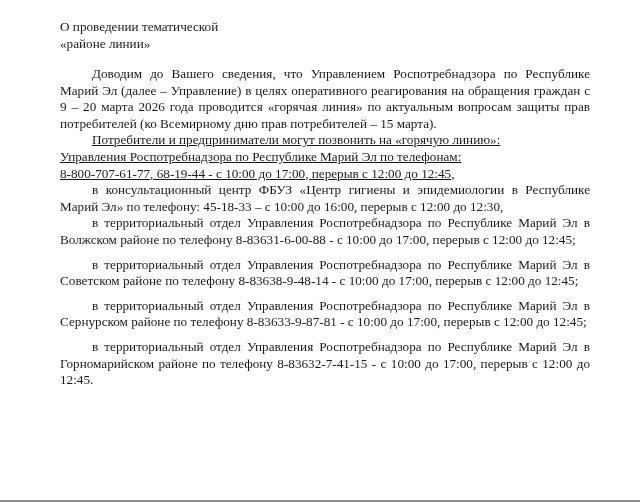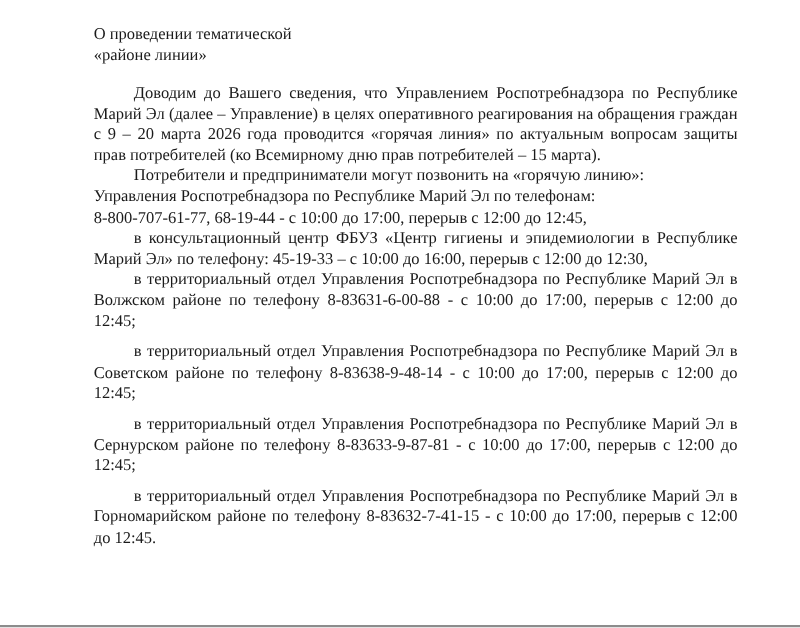--- a/index.html
+++ b/index.html
@@ -12,21 +12,21 @@
     height: 502px;
     overflow: hidden;
     font-family: "Liberation Serif", "DejaVu Serif", serif;
     color: #1a1a1a;
     position: relative;
   }
   .page {
     box-sizing: border-box;
     width: 640px;
     height: 500px;
-    padding: 18px 50px 0 75px;
+    padding: 18px 50px 0 60px;
     background: #ffffff;
   }
   .bottom-rule {
     position: absolute;
     left: 0;
     bottom: 0;
     width: 640px;
     height: 2px;
     background: #8c8c8c;
   }
@@ -50,47 +50,49 @@
   .para.indent {
     text-indent: 32px;
   }
   .block-gap {
     height: 8px;
   }
   .nowrap-line {
     display: block;
     text-align: left;
     white-space: nowrap;
+    text-decoration: underline;
   }
   .line-indent {
     display: block;
     text-align: left;
     white-space: nowrap;
     text-indent: 32px;
+    text-decoration: underline;
   }
 </style>
 </head>
 <body>
 
 <div class="page">
 
   <div class="title-block">
     <div class="title-line">О проведении тематической</div>
     <div class="title-line">«районе линии»</div>
   </div>
 
   <p class="para indent">Доводим до Вашего сведения, что Управлением Роспотребнадзора по Республике Марий Эл (далее – Управление) в целях оперативного реагирования на обращения граждан с 9 – 20 марта 2026 года проводится «горячая линия» по актуальным вопросам защиты прав потребителей (ко Всемирному дню прав потребителей – 15 марта).</p>
 
   <p class="para">
     <span class="line-indent">Потребители и предприниматели могут позвонить на «горячую линию»:</span>
     <span class="nowrap-line">Управления Роспотребнадзора по Республике Марий Эл по телефонам:</span>
     <span class="nowrap-line">8-800-707-61-77, 68-19-44 - с 10:00 до 17:00, перерыв с 12:00 до 12:45,</span>
   </p>
 
-  <p class="para indent">в консультационный центр ФБУЗ «Центр гигиены и эпидемиологии в Республике Марий Эл» по телефону: 45-19-33 – с 10:00 до 16:00, перерыв с 12:00 до 12:30,</p>
+  <p class="para indent">в консультационный центр ФБУЗ «Центр гигиены и эпидемиологии в Республике Марий Эл» по телефону: 45-18-33 – с 10:00 до 16:00, перерыв с 12:00 до 12:30,</p>
 
 
   <p class="para indent">в территориальный отдел Управления Роспотребнадзора по Республике Марий Эл в Волжском районе по телефону 8-83631-6-00-88 -  с 10:00 до 17:00, перерыв с 12:00 до 12:45;</p>
 
   <div class="block-gap"></div>
 
   <p class="para indent">в территориальный отдел Управления Роспотребнадзора по Республике Марий Эл в Советском районе по телефону 8-83638-9-48-14  - с 10:00 до 17:00, перерыв с 12:00 до 12:45;</p>
 
   <div class="block-gap"></div>
 

